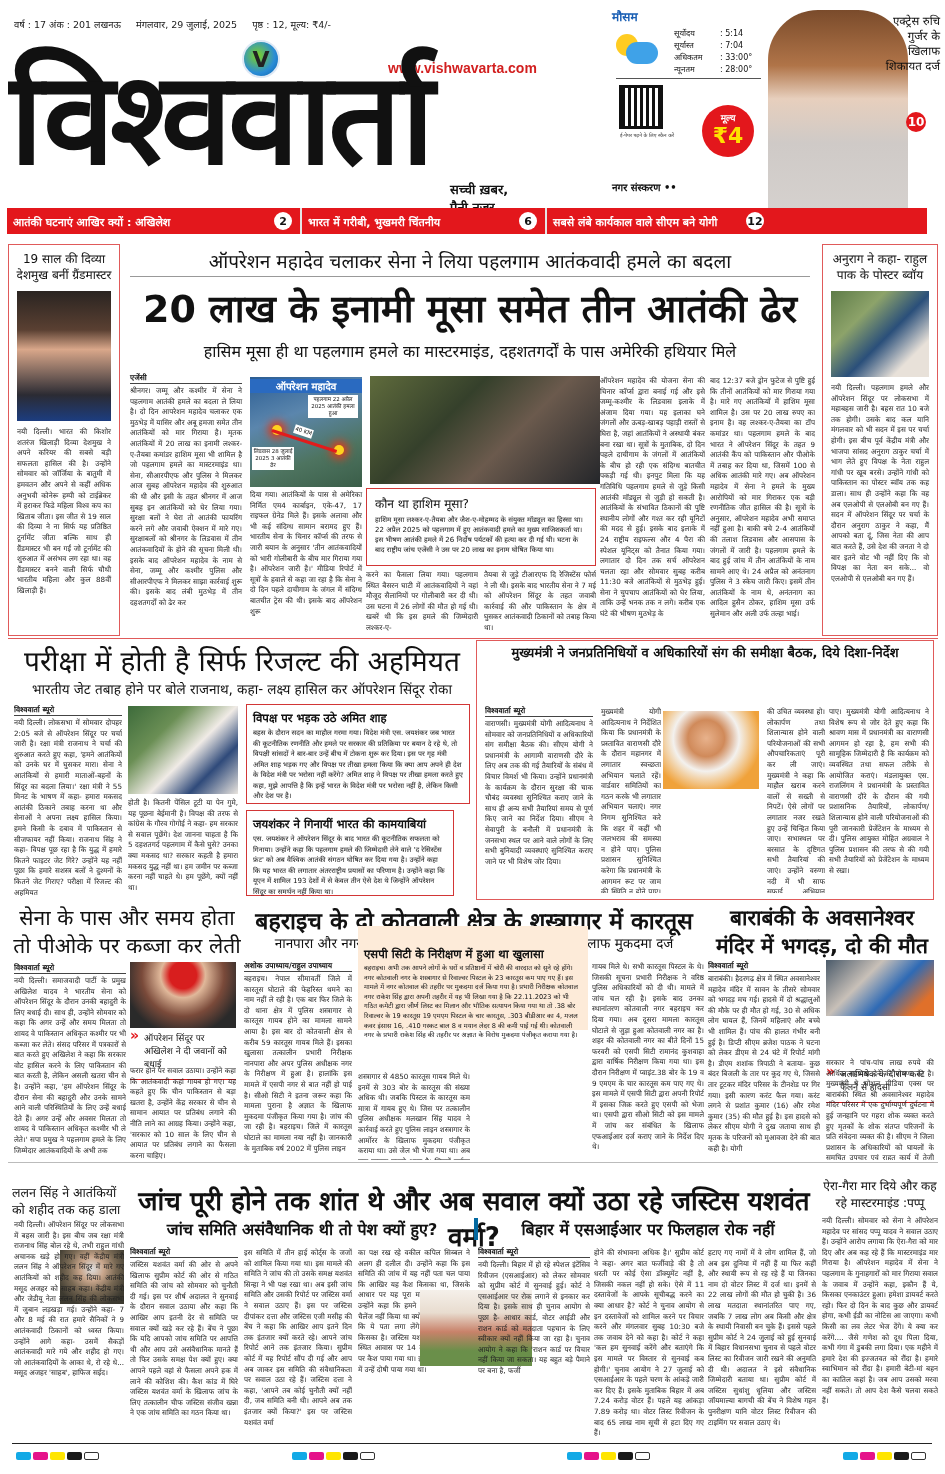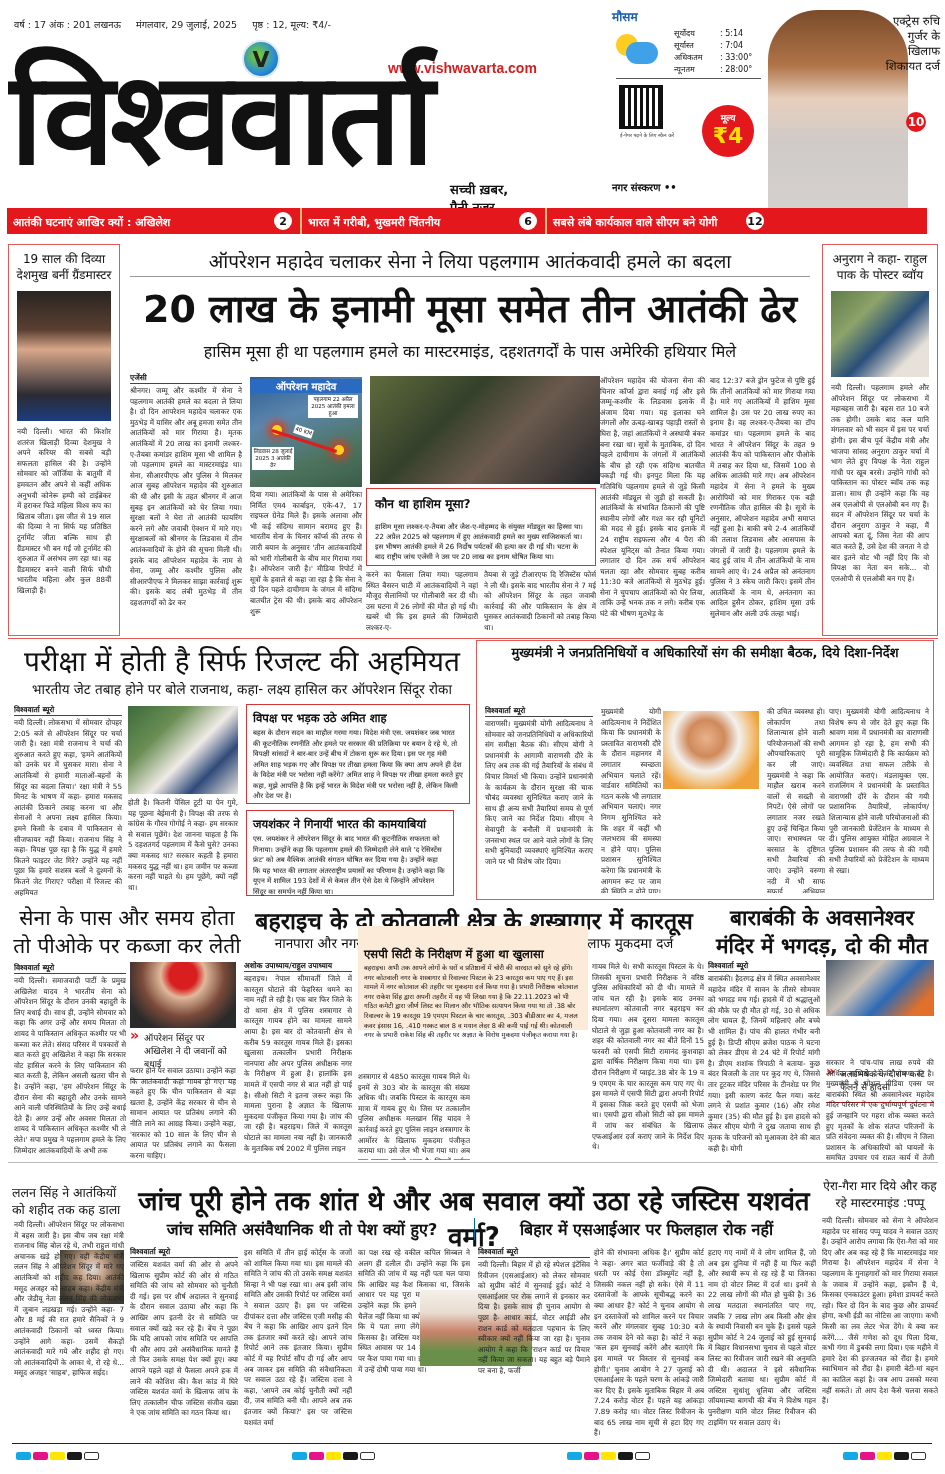--- a/index.html
+++ b/index.html
@@ -24,42 +24,42 @@
 .qrtxt{left:612px;top:132px;font-size:5px;width:70px;text-align:center;color:#333}
 .price{left:702px;top:105px;width:52px;height:52px;border-radius:50%;background:#e3171c;color:#fff;text-align:center;font-weight:bold}
 .price .pl{font-size:9px;margin-top:6px}
 .price .pv{font-size:22px;line-height:24px;color:#ffe100}
 .edition{left:612px;top:180px;font-size:10px;font-weight:bold}
 .actress-photo{left:768px;top:10px;width:140px;height:222px;background:linear-gradient(180deg,#7a4b2b 0%,#b07448 25%,#e7cfbd 40%,#cfcac7 60%,#d7d3d0 100%);border-radius:50px 50px 0 0}
 .actress-text{left:880px;top:14px;width:60px;font-size:11.5px;text-align:right;line-height:15px}
 .pg{display:inline-flex;width:20px;height:20px;border-radius:50%;background:#e3171c;color:#fff;font-weight:bold;font-size:12px;align-items:center;justify-content:center}
 .actress-pg{left:906px;top:112px}
 .redbar{left:7px;top:208px;width:920px;height:26px;background:#e3171c;display:flex;align-items:center}
-.redbar .seg{display:flex;align-items:center;color:#fff;font-size:11px;font-weight:bold;padding-left:6px;height:100%;border-right:2px solid #fdba74}
+.redbar .seg{display:flex;align-items:center;color:#fff;font-size:11px;font-weight:bold;padding-left:6px;height:100%;border-right:2px solid #e5e5e5}
 .redbar .seg:last-child{border-right:none}
 .redbar .num{display:inline-flex;width:18px;height:18px;border-radius:50%;background:#fff;color:#111;font-weight:bold;font-size:11px;align-items:center;justify-content:center;margin-left:auto;margin-right:8px}
 .box{border:1.5px solid #e05a5a;background:#fff}
 .side-l{left:8px;top:244px;width:112px;height:392px}
 .side-r{left:822px;top:244px;width:116px;height:392px}
 .side-title{text-align:center;font-size:12px;line-height:16px;padding:6px 4px;font-weight:normal}
 .photo{background:#888}
 .body-text{font-size:7.2px;line-height:10.6px;color:#222;text-align:justify}
 .kicker{left:130px;top:248px;width:680px;font-size:19px;text-align:center;color:#111;border-bottom:1px solid #999;padding-bottom:2px}
 .headline{left:130px;top:286px;width:680px;font-size:38px;font-weight:bold;text-align:center;line-height:46px}
 .subhead{left:130px;top:340px;width:680px;font-size:16px;text-align:center}
 .col{font-size:7.2px;line-height:10.6px;color:#222;text-align:justify}
 .byline{font-size:7.5px;font-weight:bold;border-bottom:1px solid #444;padding-bottom:1px;margin-bottom:2px}
 .map{left:250px;top:377px;width:112px;height:110px;background:linear-gradient(160deg,#2b5d93 0%,#5b86ad 35%,#4e7460 70%,#3a5d48 100%)}
 .map .mt{position:absolute;top:2px;left:0;width:100%;text-align:center;color:#fff;font-weight:bold;font-size:10px;background:#2a6ac0}
 .map .dot{position:absolute;width:10px;height:10px;border-radius:50%;background:#ffd21f;box-shadow:0 0 8px 4px #e03a1a}
 .map .line{position:absolute;left:22px;top:52px;width:68px;height:3px;background:#e31b1b;transform:rotate(18deg);transform-origin:left}
 .map .lbl{position:absolute;background:#fff;font-size:5.5px;padding:1px;line-height:7px;text-align:center}
 .encounter-photo{left:370px;top:376px;width:230px;height:108px;background:linear-gradient(135deg,#5f6b3c 0%,#35402b 35%,#6b5a4d 60%,#24262a 100%)}
 .infobox{left:366px;top:488px;width:230px;height:78px;border:1.5px solid #d23636;padding:6px 8px}
-.infobox h3{font-size:12px;font-weight:bold;margin-bottom:10px}
+.infobox h3{font-size:12px;font-weight:normal;margin-bottom:3px}
 .infobox p{font-size:7px;line-height:10px}
 .h2-big{font-size:28px;font-weight:normal;line-height:34px}
 .pm-box{left:476px;top:640px;width:458px;height:260px;border:1.5px solid #e05a5a}
 .inner-box{border:1.5px solid #d23636;padding:5px 6px}
 .inner-box h4{font-size:11.5px;font-weight:bold;margin-bottom:3px}
 .inner-box p{font-size:7px;line-height:10.5px}
 .colorbar{display:flex;gap:2px;align-items:center}
 .colorbar span{display:inline-block;width:15px;height:8px;border-radius:2px}
 .reg{width:15px;height:8px;border:1px solid #333;position:relative}
 .caption{font-size:9px;line-height:13px;padding-left:14px;position:relative}
@@ -285,21 +285,21 @@
   <div class="col">जस्टिस यशवंत वर्मा की ओर से अपने खिलाफ सुप्रीम कोर्ट की ओर से गठित समिति की जांच को सोमवार को चुनौती दी गई। इस पर शीर्ष अदालत ने सुनवाई के दौरान सवाल उठाया और कहा कि आखिर आप इतनी देर से समिति पर सवाल क्यों खड़े कर रहे हैं। बेंच ने पूछा कि यदि आपको जांच समिति पर आपत्ति थी और आप उसे असंवैधानिक मानते हैं तो फिर उसके समक्ष पेश क्यों हुए। क्या आपने पहले वहां से फैसला अपने हक में लाने की कोशिश की। कैश कांड में घिरे जस्टिस यशवंत वर्मा के खिलाफ जांच के लिए तत्कालीन चीफ जस्टिस संजीव खन्ना ने एक जांच समिति का गठन किया था।</div>
 </div>
 <div class="abs" style="left:244px;top:1248px;width:108px;height:194px;overflow:hidden">
   <div class="col">इस समिति में तीन हाई कोर्ट्स के जजों को शामिल किया गया था। इस मामले की समिति ने जांच की तो उसके समक्ष यशवंत सिन्हा ने भी पक्ष रखा था। अब इसी जांच समिति और उसकी रिपोर्ट पर जस्टिस वर्मा ने सवाल उठाए हैं। इस पर जस्टिस दीपांकर दत्ता और जस्टिस एजी मसीह की बेंच ने कहा कि आखिर आप इतने दिन तक इंतजार क्यों करते रहे। आपने जांच रिपोर्ट आने तक इंतजार किया। सुप्रीम कोर्ट में यह रिपोर्ट सौंप दी गई और आप अब जाकर इस समिति की संवैधानिकता पर सवाल उठा रहे हैं। जस्टिस दत्ता ने कहा, 'आपने तब कोई चुनौती क्यों नहीं दी, जब समिति बनी थी। आपने अब तक इंतजार क्यों किया?' इस पर जस्टिस यशवंत वर्मा</div>
 </div>
 <div class="abs" style="left:358px;top:1248px;width:112px;height:194px;overflow:hidden">
   <div class="col">का पक्ष रख रहे वकील कपिल सिब्बल ने अलग ही दलील दी। उन्होंने कहा कि इस समिति की जांच में यह नहीं पता चल पाया कि आखिर यह कैश किसका था, जिसके आधार पर यह पूरा मामला चल रहा है। उन्होंने कहा कि हमने इसलिए कमेटी को चैलेंज नहीं किया था क्योंकि हमें लग रहा था कि ये पता लगा लेंगे कि आखिर कैश किसका है। जस्टिस यशवंत वर्मा के दिल्ली स्थित आवास पर 14 मार्च को बड़े पैमाने पर कैश पाया गया था। इसी मामले की जांच में उन्हें दोषी पाया गया था।</div>
 </div>
 <div class="abs photo" style="left:420px;top:1290px;width:112px;height:76px;background:linear-gradient(180deg,#f5f0ea 0%,#e8dccf 30%,#c8826a 55%,#6a8f4a 80%)"></div>
 
-<div class="abs" style="left:474px;top:1218px;width:340px;font-size:16px;font-weight:bold;text-align:center;border-left:1px solid #0369a1;padding-left:4px">बिहार में एसआईआर पर फिलहाल रोक नहीं</div>
+<div class="abs" style="left:474px;top:1218px;width:340px;font-size:16px;font-weight:bold;text-align:center;border-left:4px solid #0369a1;padding-left:4px">बिहार में एसआईआर पर फिलहाल रोक नहीं</div>
 <div class="abs" style="left:478px;top:1246px;width:112px;height:196px;overflow:hidden">
   <div class="byline">विश्ववार्ता ब्यूरो</div>
   <div class="col">नयी दिल्ली। बिहार में हो रहे स्पेशल इंटेंसिव रिवीजन (एसआईआर) को लेकर सोमवार को सुप्रीम कोर्ट में सुनवाई हुई। कोर्ट ने एसआईआर पर रोक लगाने से इनकार कर दिया है। इसके साथ ही चुनाव आयोग से पूछा है- आधार कार्ड, वोटर आईडी और राशन कार्ड को मतदाता पहचान के लिए स्वीकार क्यों नहीं किया जा रहा है। चुनाव आयोग ने कहा कि 'राशन कार्ड पर विचार नहीं किया जा सकता। यह बहुत बड़े पैमाने पर बना है, फर्जी</div>
 </div>
 <div class="abs" style="left:594px;top:1248px;width:110px;height:194px;overflow:hidden">
   <div class="col">होने की संभावना अधिक है।' सुप्रीम कोर्ट ने कहा- अगर बात फर्जीवाड़े की है तो धरती पर कोई ऐसा डॉक्यूमेंट नहीं है, जिसकी नकल नहीं हो सके। ऐसे में 11 दस्तावेजों के आपके सूचीबद्ध करने का क्या आधार है? कोर्ट ने चुनाव आयोग से इन दस्तावेजों को शामिल करने पर विचार करने और मंगलवार सुबह 10:30 बजे तक जवाब देने को कहा है। कोर्ट ने कहा 'कल हम सुनवाई करेंगे और बताएंगे कि इस मामले पर विस्तार से सुनवाई कब होगी।' चुनाव आयोग ने 27 जुलाई को एसआईआर के पहले चरण के आंकड़े जारी कर दिए हैं। इसके मुताबिक बिहार में अब 7.24 करोड़ वोटर हैं। पहले यह आंकड़ा 7.89 करोड़ था। वोटर लिस्ट रिवीजन के बाद 65 लाख नाम सूची से हटा दिए गए हैं।</div>
 </div>
 <div class="abs" style="left:708px;top:1248px;width:108px;height:194px;overflow:hidden">
   <div class="col">हटाए गए नामों में वे लोग शामिल हैं, जो अब इस दुनिया में नहीं हैं या फिर कहीं और स्थायी रूप से रह रहे हैं या जिनका नाम दो वोटर लिस्ट में दर्ज था। इनमें से 22 लाख लोगों की मौत हो चुकी है। 36 लाख मतदाता स्थानांतरित पाए गए, जबकि 7 लाख लोग अब किसी और क्षेत्र के स्थायी निवासी बन चुके हैं। इससे पहले सुप्रीम कोर्ट ने 24 जुलाई को हुई सुनवाई में बिहार विधानसभा चुनाव से पहले वोटर लिस्ट का रिवीजन जारी रखने की अनुमति दी थी। अदालत ने इसे संवैधानिक जिम्मेदारी बताया था। सुप्रीम कोर्ट में जस्टिस सुधांशु धूलिया और जस्टिस जॉयमाल्या बागची की बेंच ने विशेष गहन पुनरीक्षण यानि वोटर लिस्ट रिवीजन की टाइमिंग पर सवाल उठाए थे।</div>
 </div>

